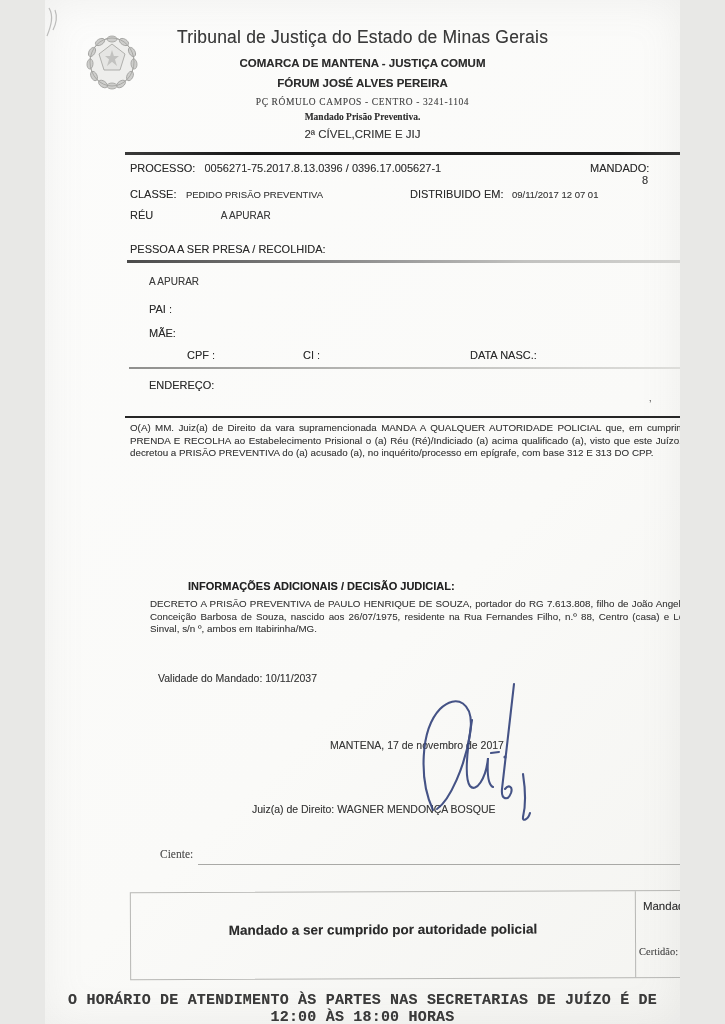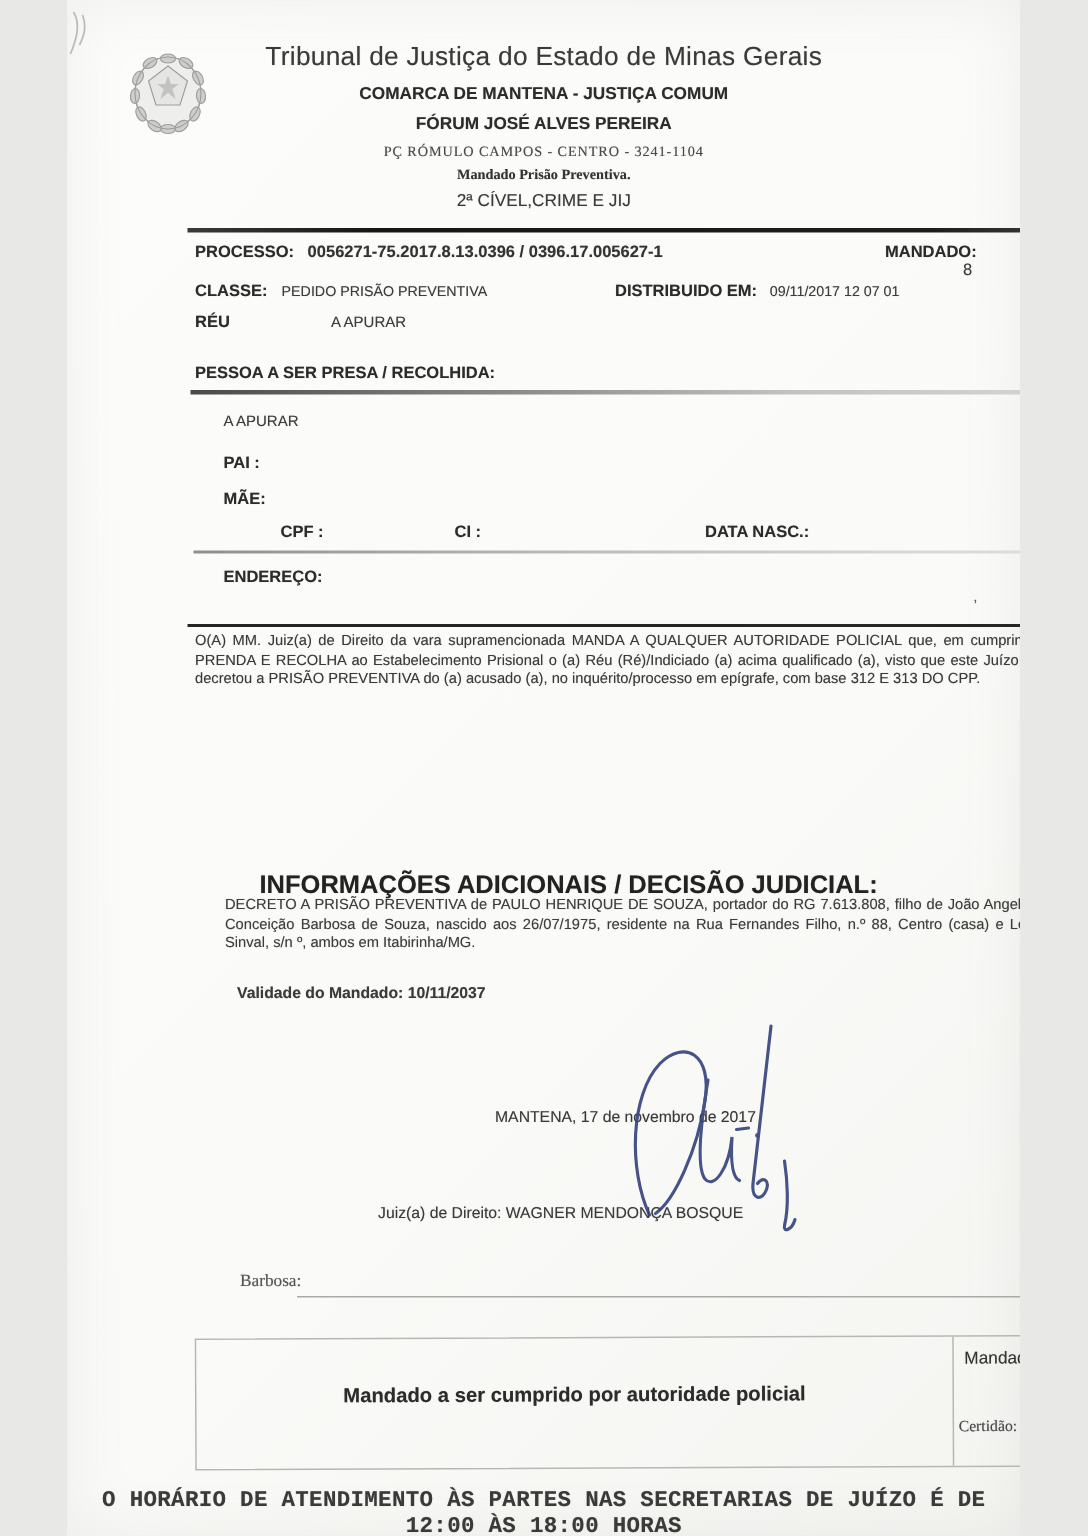--- a/index.html
+++ b/index.html
@@ -18,27 +18,27 @@
   .addr{left:0;right:0;top:97px;text-align:center;font-family:"Liberation Serif",serif;font-size:9.5px;color:#4a4a4a;letter-spacing:.6px;}
   .doctype{left:0;right:0;top:112px;text-align:center;font-family:"Liberation Serif",serif;font-weight:bold;font-size:9.5px;color:#333;}
   .vara{left:0;right:0;top:128px;text-align:center;font-size:11.5px;color:#3a3a3a;}
   
   .rule{position:absolute;}
   .rule-header{left:80px;top:152px;width:618px;height:3px;background:linear-gradient(90deg,#3a3a3a,#161616 20%,#1d1d1d 80%,#4a4a4a);}
   .rule-pessoa{left:82px;top:260px;width:612px;height:3px;background:linear-gradient(90deg,#4a4a4a,#8a8a8a 35%,#c2c2c0 65%,#d8d8d5);}
   .rule-cpf{left:84px;top:367px;width:608px;height:2px;background:linear-gradient(90deg,#8f8f8d,#b9b9b6 40%,#d5d5d2 75%,#e2e2df);}
   .rule-order{left:80px;top:416px;width:611px;height:2px;background:#262626;}
   
-  .lbl{font-weight:bold;color:#2b2b2b;}
+  .lbl{font-weight:normal;color:#2b2b2b;}
   .val{color:#3d3d3d;}
   .fs11{font-size:11px;} .fs10{font-size:10px;} .fs95{font-size:9.5px;}
   .order-text{left:85px;top:422px;width:609px;font-size:9.8px;line-height:1.28;color:#3a3a3a;text-align:justify;}
-  .info-title{left:128px;top:580px;font-size:17px;font-weight:bold;color:#222;}
+  .info-title{left:143px;top:580px;font-size:11px;font-weight:bold;color:#222;}
   .info-text{left:105px;top:598px;width:590px;font-size:9.8px;line-height:1.3;color:#3d3d3d;text-align:justify;}
-  .validade{left:113px;top:656px;font-size:10.5px;color:#3a3a3a;font-weight:bold;}
+  .validade{left:113px;top:672px;font-size:10.5px;color:#3a3a3a;}
   .place-date{left:285px;top:739px;font-size:10.5px;color:#3a3a3a;}
   .judge{left:207px;top:803px;font-size:10.5px;color:#3a3a3a;}
   .ciente-lbl{left:115px;top:848px;font-family:"Liberation Serif",serif;font-size:11.5px;color:#555;}
   .ciente-line{left:153px;top:864px;width:540px;height:1px;background:#a9a9a6;}
   
   .fbox{left:85px;top:891px;width:612px;height:86px;border:1.5px solid #b7b7b4;transform:rotate(-.25deg);}
   .fbox-divider{position:absolute;left:504px;top:0;width:1px;height:100%;background:#b7b7b4;}
   .fbox-main{position:absolute;left:0;top:30px;width:504px;text-align:center;font-weight:bold;font-size:13.5px;color:#2b2b2b;}
   .fbox-mandado{position:absolute;left:512px;top:9px;font-size:11.5px;color:#333;}
   .fbox-certidao{position:absolute;left:508px;top:55px;font-family:"Liberation Serif",serif;font-size:10.5px;color:#4a4a4a;}
@@ -144,21 +144,21 @@
       <path d="M55 62 C 50 92, 47 120, 53 128 C 59 135, 69 121, 71 100 C 70 116, 71 127, 76 129"></path>
       <path d="M97 26 C 93 62, 87 112, 85 131 C 84 142, 91 143, 94 135 C 96 129, 92 126, 88 131"></path>
       <path d="M106 116 C 108 129, 109 147, 106 159 C 105 164, 111 162, 113 155"></path>
       <path d="M74 95 L 82 94"></path>
       <circle cx="88" cy="99" r="1.6" fill="#32427a" stroke="none"></circle>
     </g>
   </svg>
 
   <div class="abs judge soft">Juiz(a) de Direito: WAGNER MENDONÇA BOSQUE</div>
 
-  <div class="abs ciente-lbl soft">Barbosa:</div>
+  <div class="abs ciente-lbl soft">Ciente:</div>
   <div class="abs ciente-line"></div>
 
   <div class="abs fbox">
     <div class="fbox-divider"></div>
     <div class="fbox-main soft">Mandado a ser cumprido por autoridade policial</div>
     <div class="fbox-mandado soft">
       <span>Mandado:</span>
       <span style="font-weight:bold;">8</span>
     </div>
     <div class="fbox-certidao soft">Certidão:</div>

